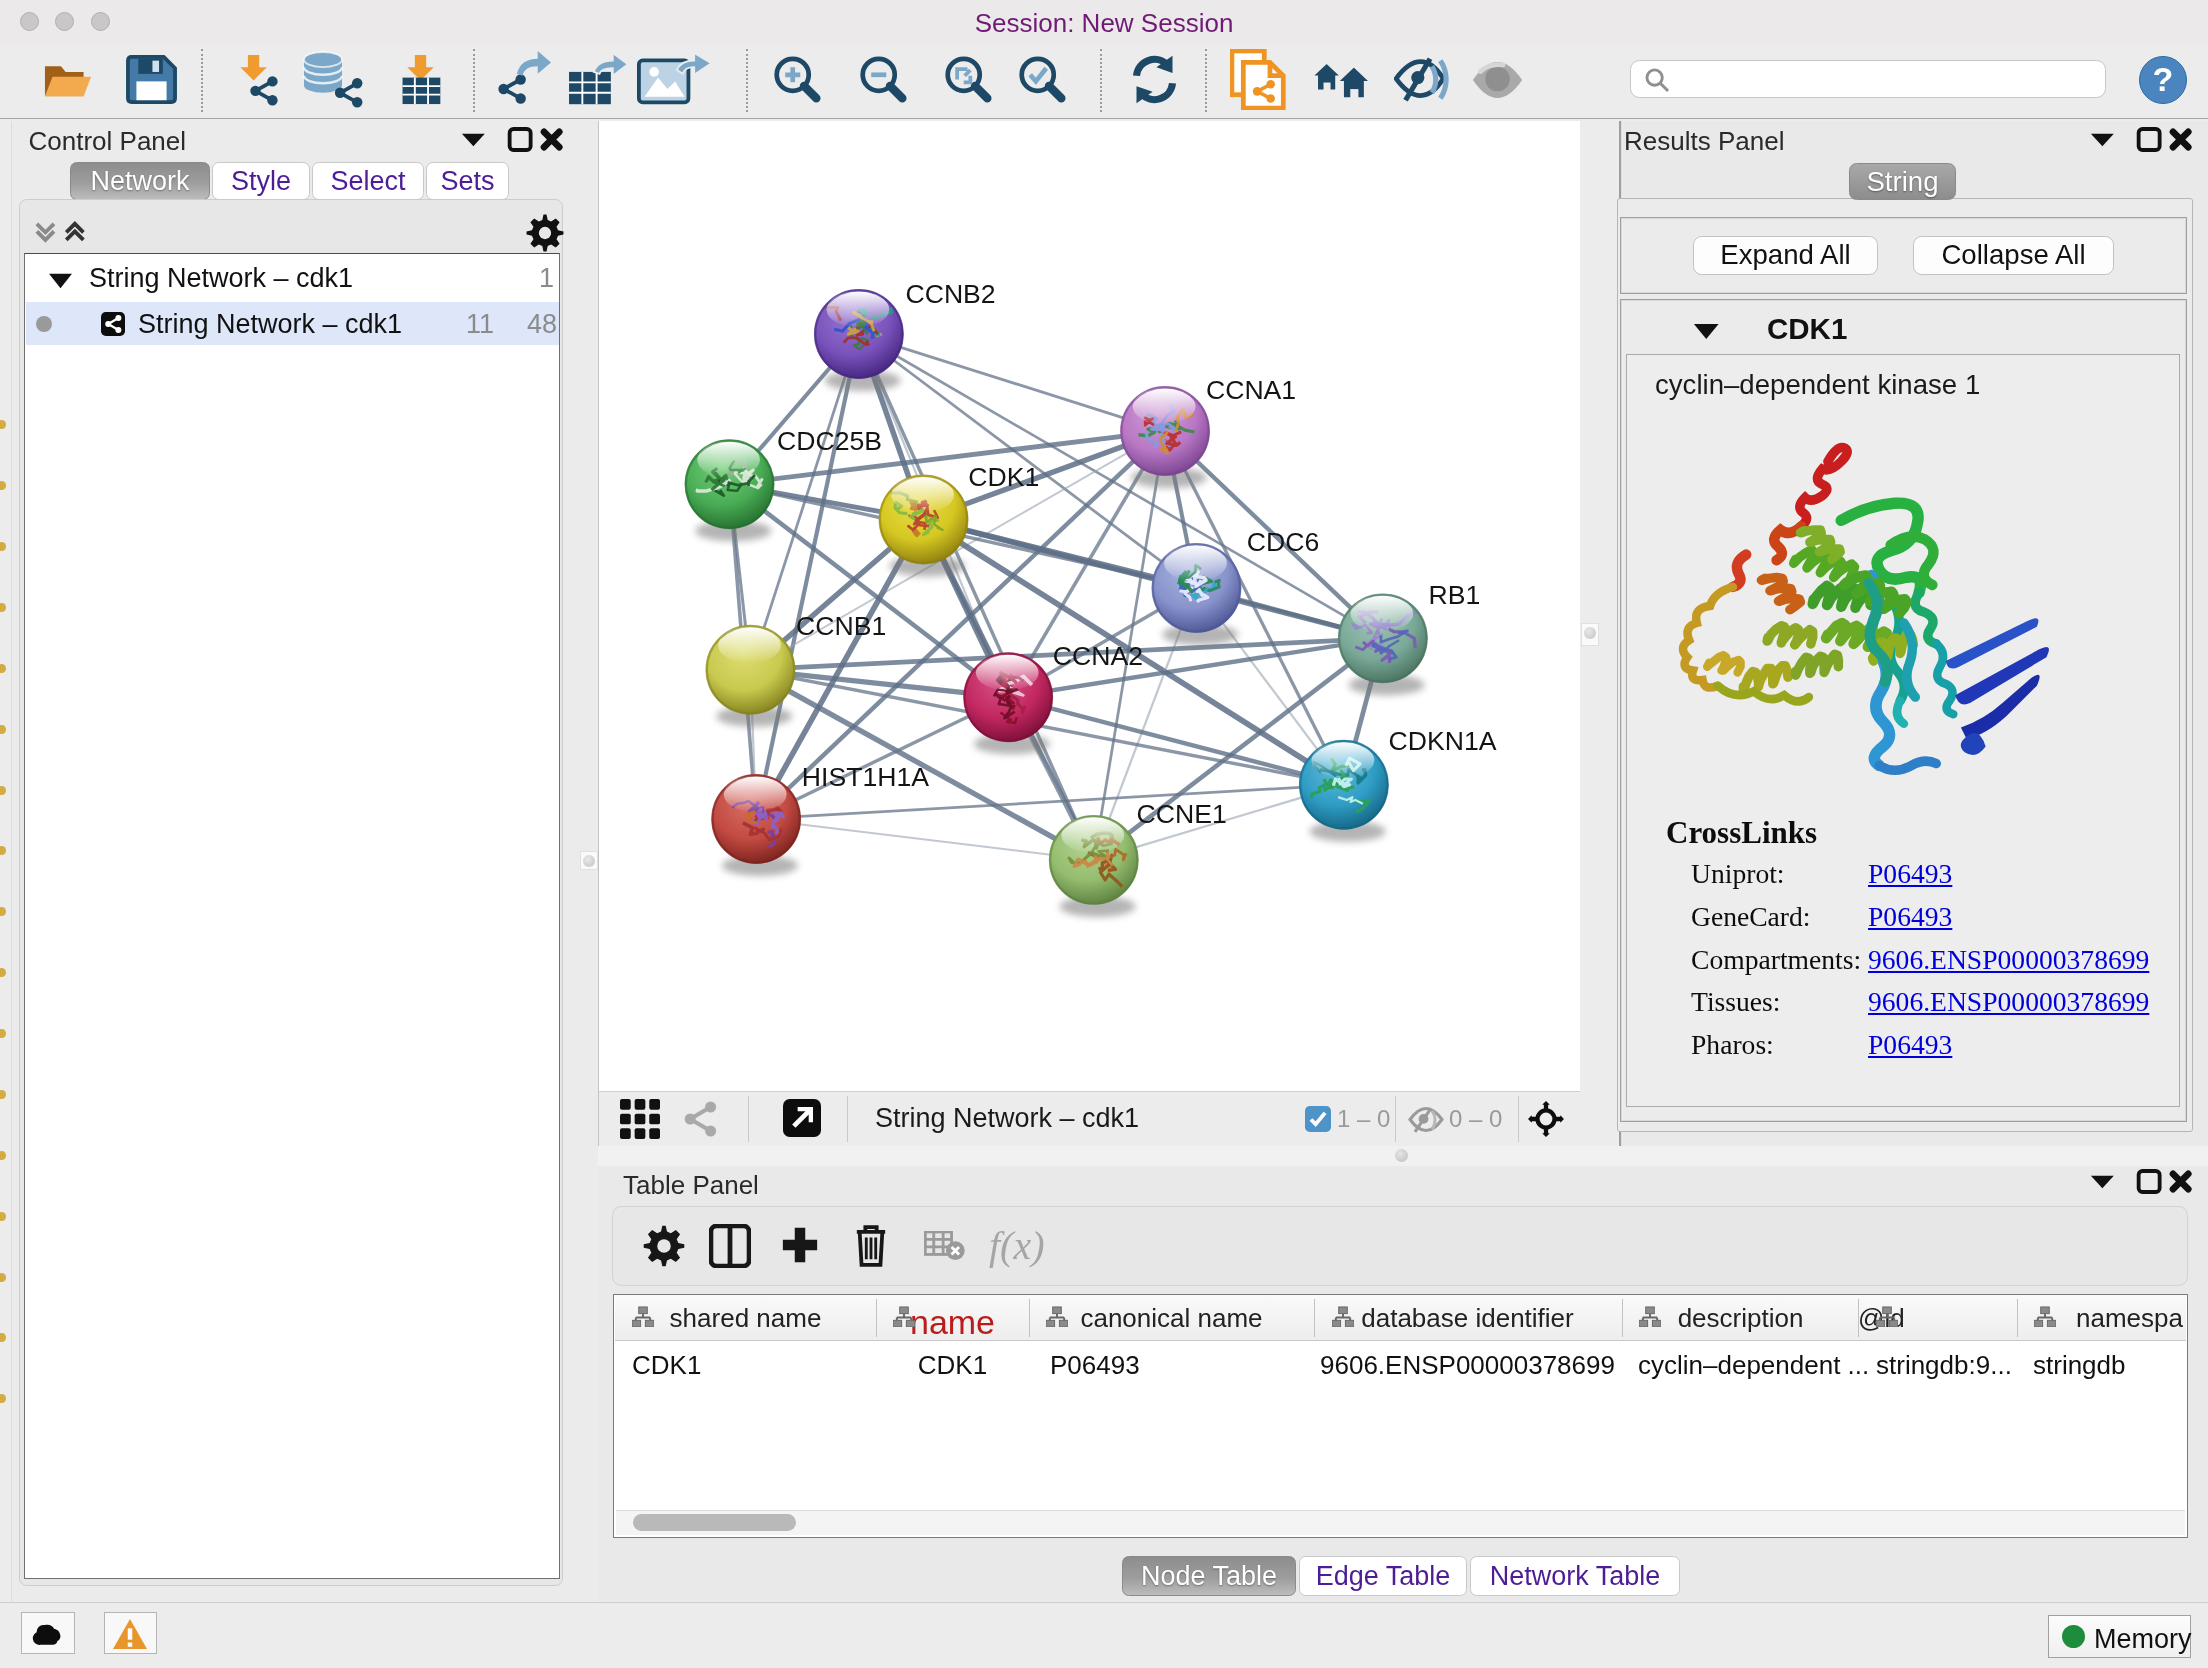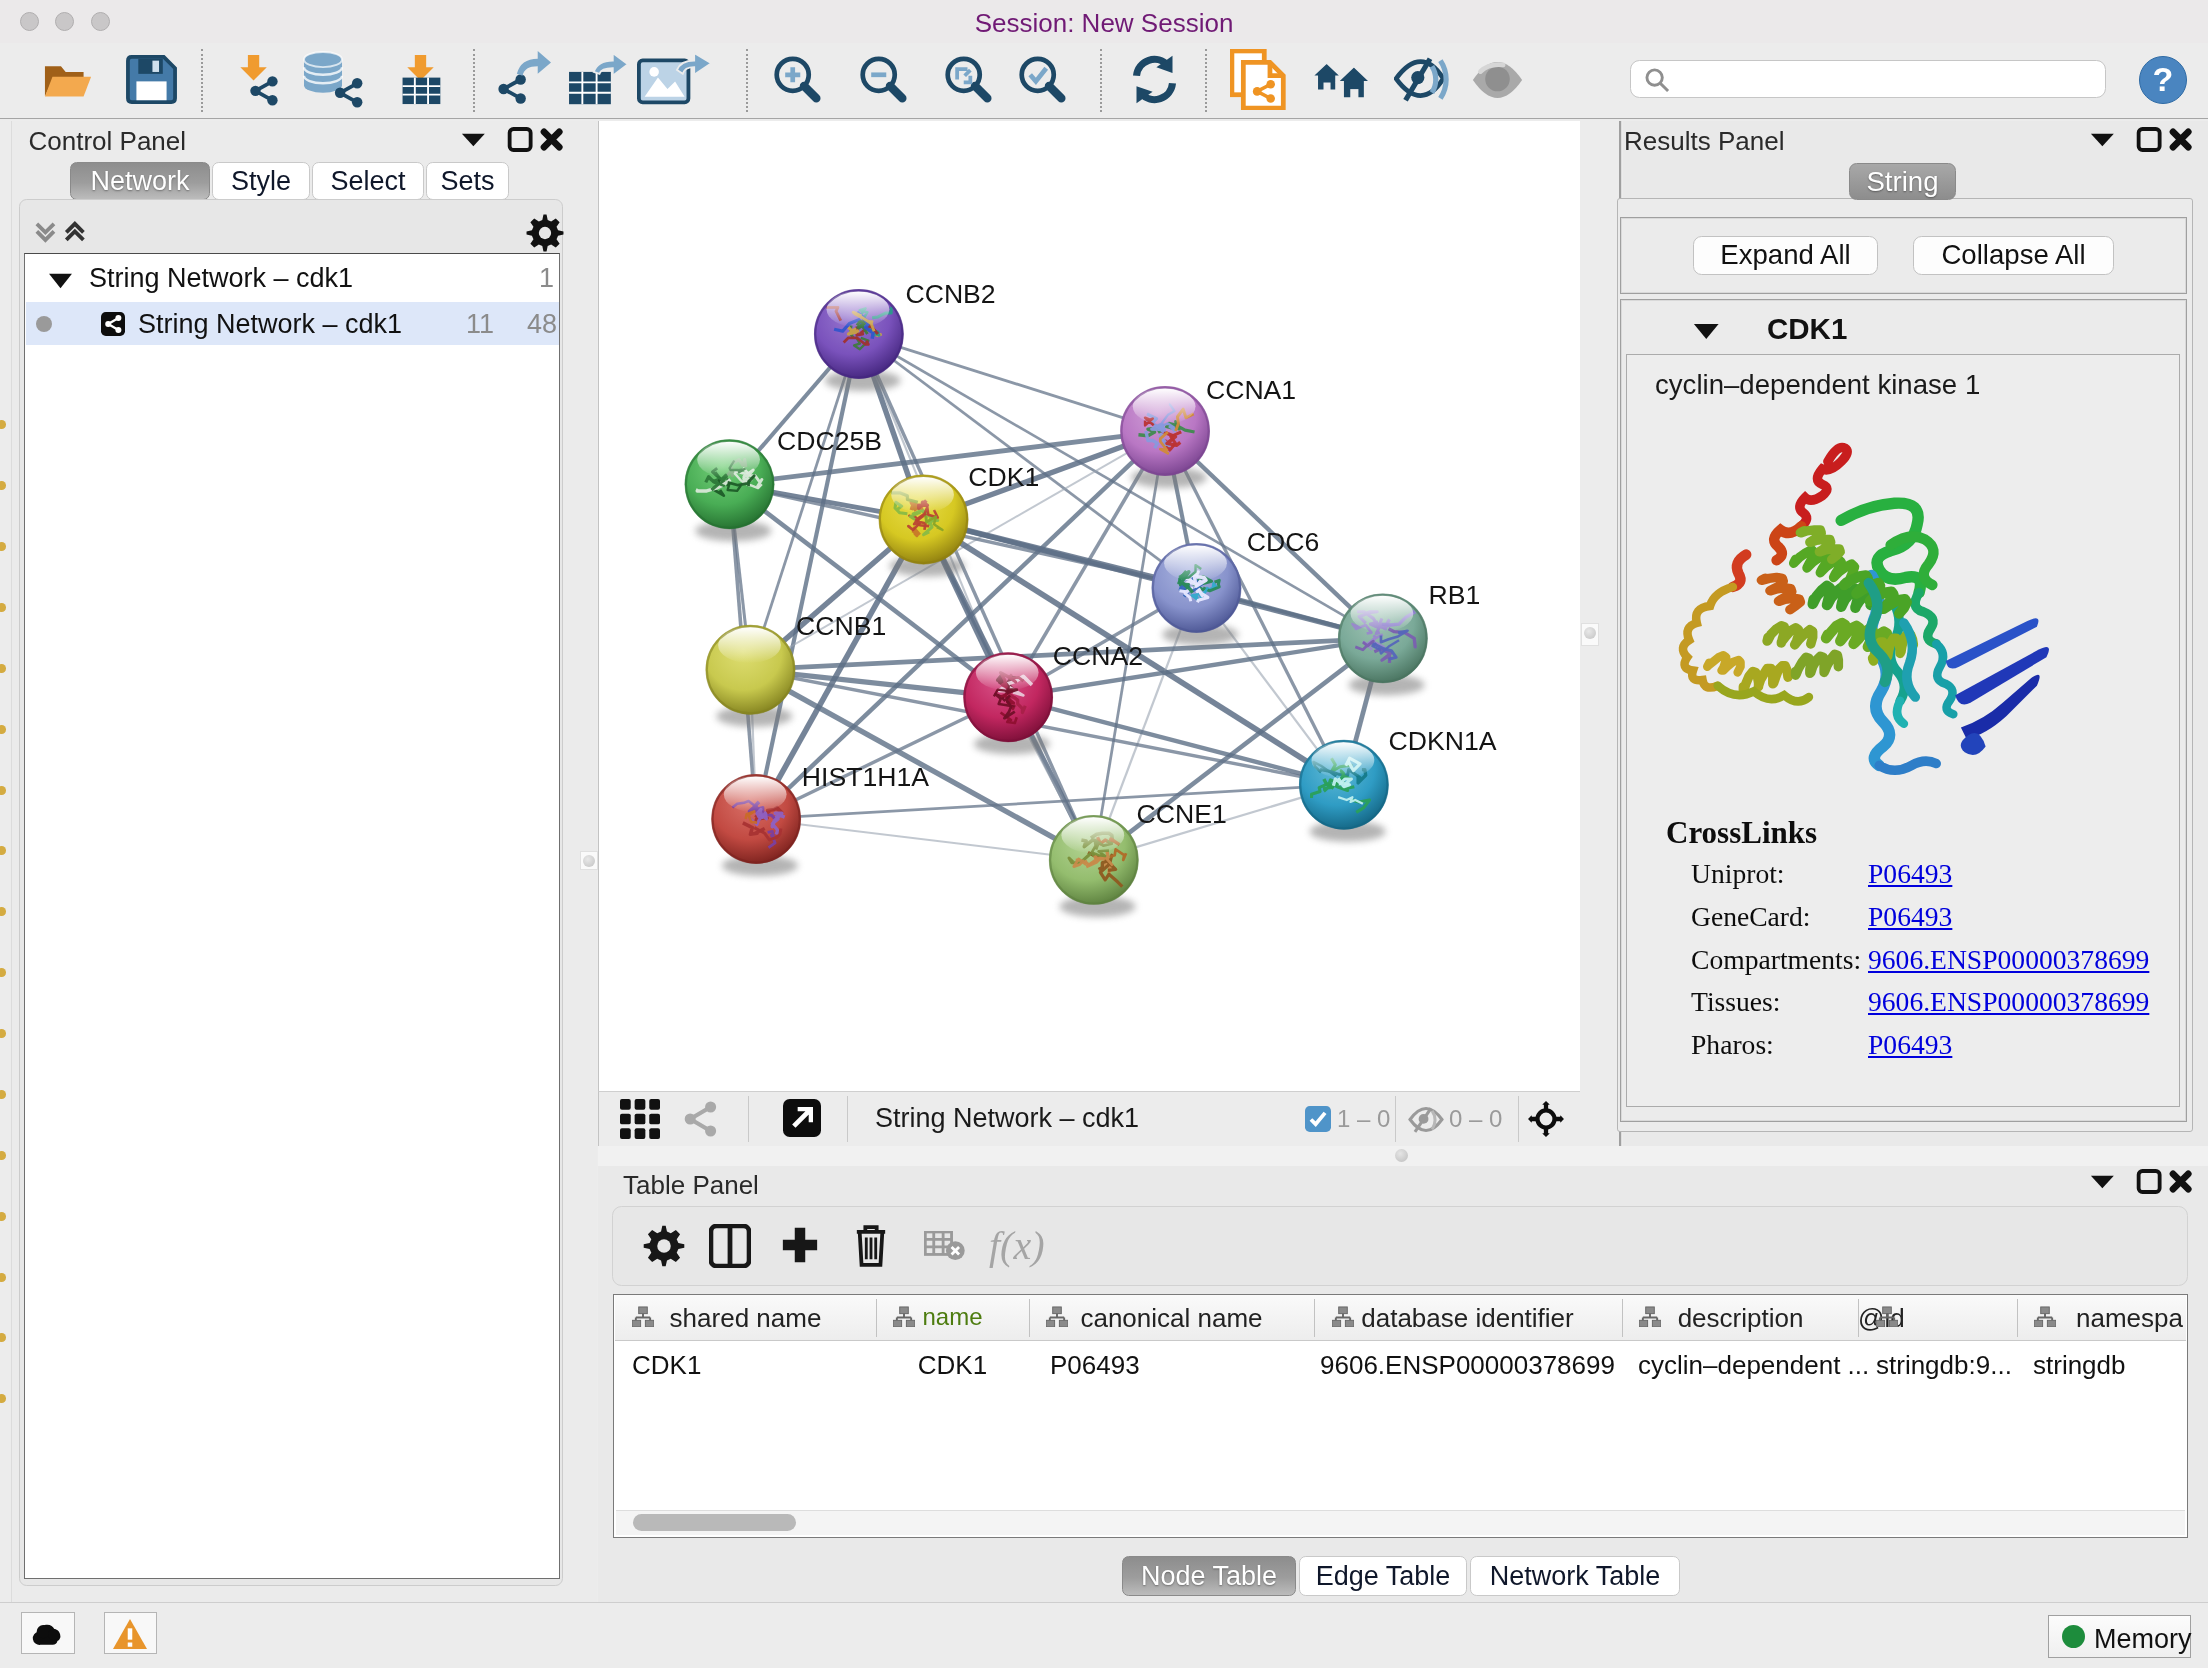--- a/index.html
+++ b/index.html
@@ -1,19 +1,19 @@
 <!DOCTYPE html>
 <html style="font-size:15px"><head><meta charset="utf-8">
 <style>
 *{margin:0;padding:0;box-sizing:border-box;}
 html,body{width:2208px;height:1668px;overflow:hidden;}
 body{font-family:"Liberation Sans",sans-serif;background:#ececec;position:relative;}
 .abs{position:absolute;}
 .panelhead{font-size:26px;color:#2a2a2a;}
-.tab{position:absolute;height:38px;line-height:36px;text-align:center;font-size:27px;color:#0f172a;background:#ffffff;border:1px solid #c9c9c9;border-radius:6.7px;}
+.tab{position:absolute;height:38px;line-height:36px;text-align:center;font-size:27px;color:#4c1d95;background:#ffffff;border:1px solid #c9c9c9;border-radius:6.7px;}
 .tabsel{background:linear-gradient(180deg,#8d8d8d,#9d9d9d 55%,#bcbcbc);color:#fff;border:1px solid #8a8a8a;text-shadow:0 1px 1.9px rgba(0,0,0,.35);}
 .serif{font-family:"Liberation Serif",serif;}
 a.lnk{color:#0000dd;text-decoration:underline;}
 </style></head>
 <body>
 <div class="abs" style="left:0;top:0;width:2208px;height:43px;background:#ebe9ea;"></div>
 <div class="abs" style="left:20px;top:12.4px;width:19px;height:19px;border-radius:50%;background:#c9c7c8;border:1px solid #b0aeaf;"></div>
 <div class="abs" style="left:55px;top:12.4px;width:19px;height:19px;border-radius:50%;background:#c9c7c8;border:1px solid #b0aeaf;"></div>
 <div class="abs" style="left:91px;top:12.4px;width:19px;height:19px;border-radius:50%;background:#c9c7c8;border:1px solid #b0aeaf;"></div>
 <div class="abs" style="left:0;top:7.6px;width:2208px;text-align:center;font-size:26px;color:#701a75;">Session: New Session</div>
@@ -782,21 +782,21 @@
 <div class="abs" style="left:615px;top:1303px;width:261px;text-align:center;font-size:26px;color:#222;">shared name</div>
 <svg class="abs" style="left:632px;top:1306px;" width="22" height="21" viewBox="0 0 23 22">
     <g stroke="#666" fill="#8a8a8a">
       <rect x="7" y="1" width="9" height="7"></rect>
       <path d="M11.5 8 V12 M4 12 H19 M4 12 V15 M19 12 V15" fill="none" stroke-width="2"></path>
       <rect x="0" y="15" width="9" height="7"></rect>
       <rect x="14" y="15" width="9" height="7"></rect>
     </g>
   </svg>
 <div class="abs" style="left:1029px;top:1299px;width:1px;height:38px;background:#c2c2c2;"></div>
-<div class="abs" style="left:876px;top:1303px;width:153px;text-align:center;font-size:24px;color:#4d7c0f;">name</div>
+<div class="abs" style="left:876px;top:1303px;width:153px;text-align:center;font-size:34px;color:#b91c1c;">name</div>
 <svg class="abs" style="left:893px;top:1306px;" width="22" height="21" viewBox="0 0 23 22">
     <g stroke="#666" fill="#8a8a8a">
       <rect x="7" y="1" width="9" height="7"></rect>
       <path d="M11.5 8 V12 M4 12 H19 M4 12 V15 M19 12 V15" fill="none" stroke-width="2"></path>
       <rect x="0" y="15" width="9" height="7"></rect>
       <rect x="14" y="15" width="9" height="7"></rect>
     </g>
   </svg>
 <div class="abs" style="left:1314px;top:1299px;width:1px;height:38px;background:#c2c2c2;"></div>
 <div class="abs" style="left:1029px;top:1303px;width:285px;text-align:center;font-size:26px;color:#222;">canonical name</div>

